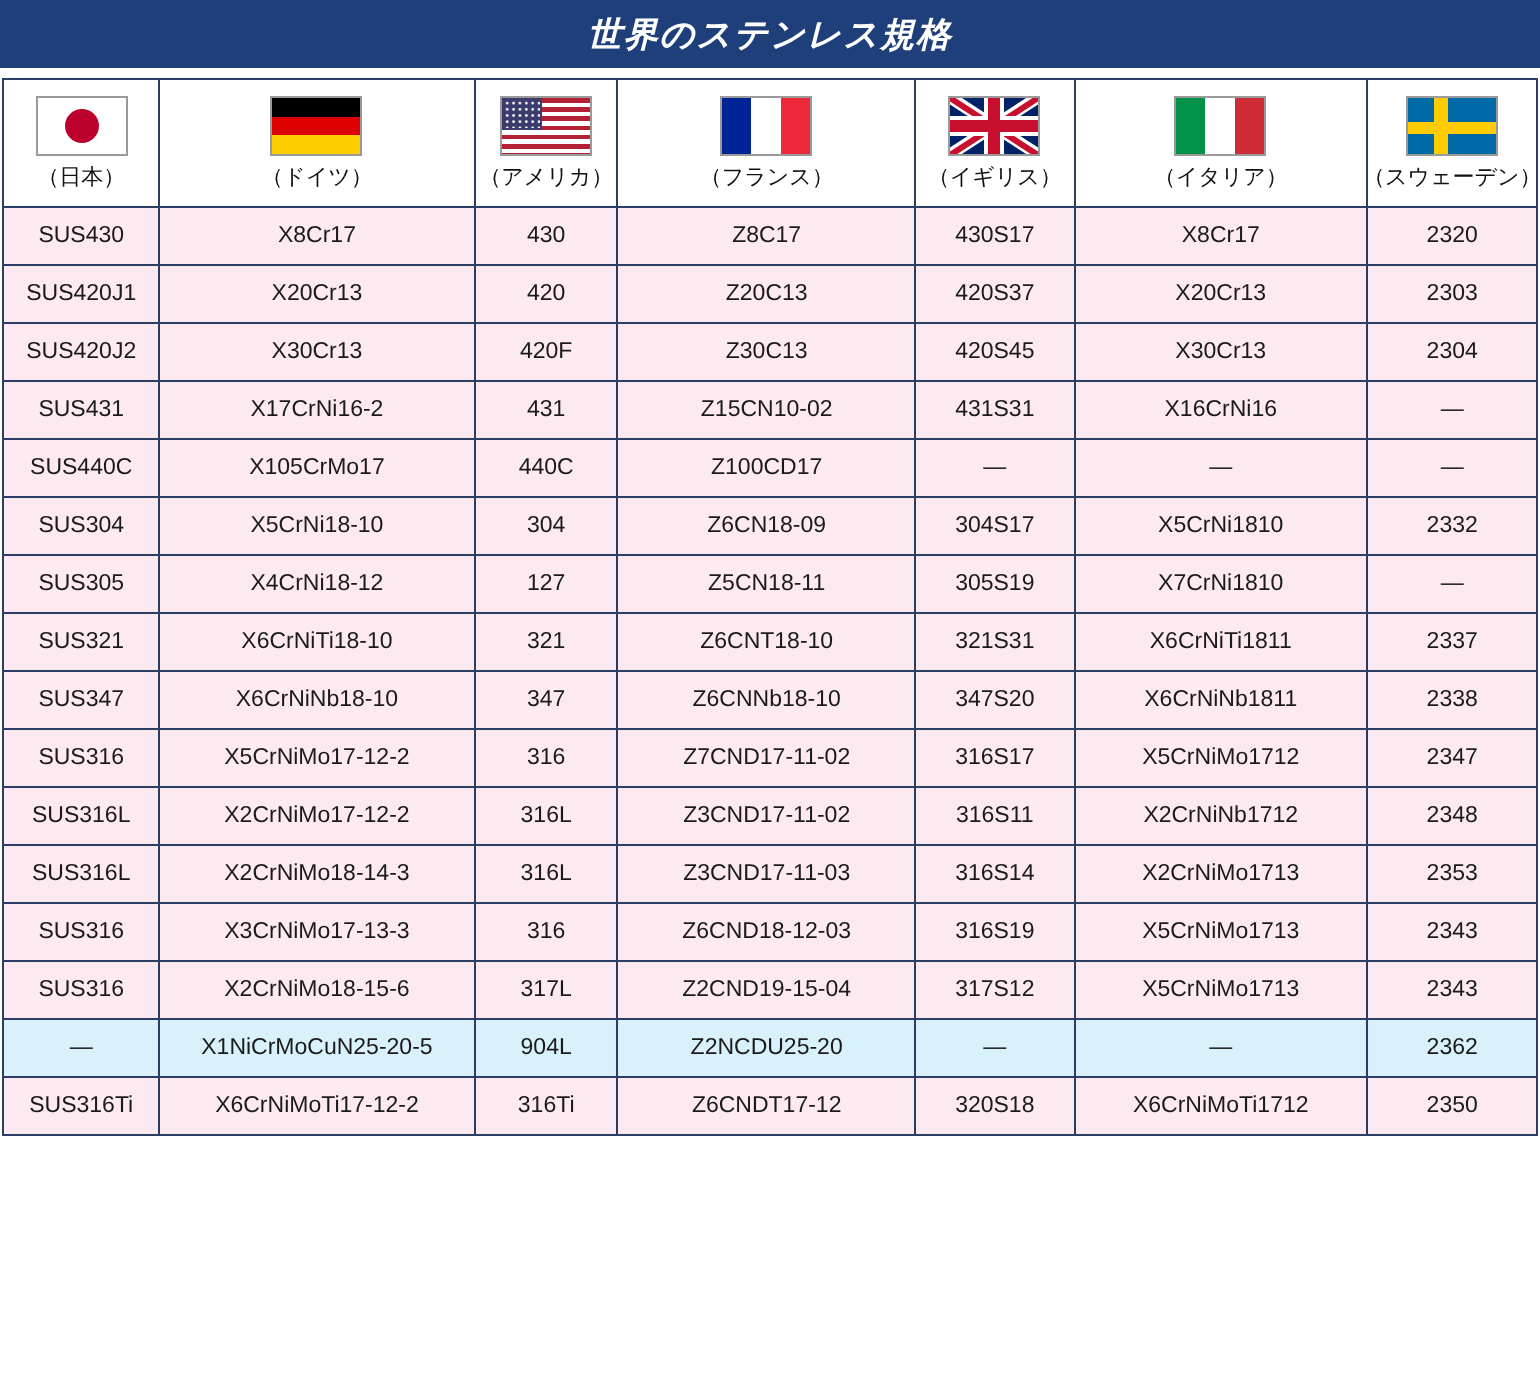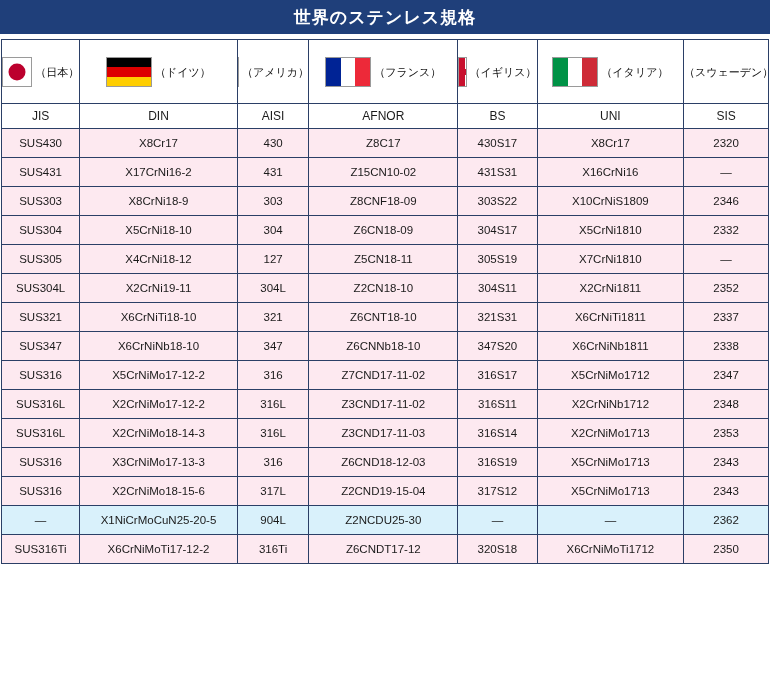--- a/index.html
+++ b/index.html
@@ -22,20 +22,21 @@
   .title-bar {
     height: 34px;
     background: #1f3f7a;
     color: #ffffff;
     display: flex;
     align-items: center;
     justify-content: center;
     font-size: 17px;
     font-weight: bold;
     letter-spacing: 1px;
+    font-style: italic;
   }
   table.std-table {
     border-collapse: collapse;
     table-layout: fixed;
     width: 768px;
     margin: 5px 1px 0 1px;
     font-size: 11.5px;
   }
   table.std-table td, table.std-table th {
     border: 1px solid #2b3f66;
@@ -54,21 +55,21 @@
   col.c5 { width: 135px; }
   col.c6 { width: 78px; }
 
   tr.flag-row td {
     height: 58px;
     background: #ffffff;
     padding: 3px 0 2px 0;
   }
   .flag-cell-inner {
     display: flex;
-    flex-direction: row;
+    flex-direction: column;
     align-items: center;
     justify-content: center;
     gap: 3px;
   }
   .flag {
     width: 46px;
     height: 30px;
     border: 1px solid #9a9a9a;
     box-sizing: border-box;
     position: relative;
@@ -218,85 +219,85 @@
           <div class="flag-cell-inner">
             <div class="flag flag-se">
               <div class="sh"></div>
                 <div class="sv"></div>
             </div>
             <div class="country-label">（スウェーデン）</div>
           </div>
         </td>
       </tr>
 
-      <tr class="header-row">
-        <td>JIS</td>
-        <td>DIN</td>
-        <td>AISI</td>
-        <td>AFNOR</td>
-        <td>BS</td>
-        <td>UNI</td>
-        <td>SIS</td>
-      </tr>
 
         <tr class="data-row">
           <td>SUS430</td>
           <td>X8Cr17</td>
           <td>430</td>
           <td>Z8C17</td>
           <td>430S17</td>
           <td>X8Cr17</td>
           <td>2320</td>
         </tr>
         <tr class="data-row">
+          <td>SUS420J1</td>
+          <td>X20Cr13</td>
+          <td>420</td>
+          <td>Z20C13</td>
+          <td>420S37</td>
+          <td>X20Cr13</td>
+          <td>2303</td>
+        </tr>
+        <tr class="data-row">
+          <td>SUS420J2</td>
+          <td>X30Cr13</td>
+          <td>420F</td>
+          <td>Z30C13</td>
+          <td>420S45</td>
+          <td>X30Cr13</td>
+          <td>2304</td>
+        </tr>
+        <tr class="data-row">
           <td>SUS431</td>
           <td>X17CrNi16-2</td>
           <td>431</td>
           <td>Z15CN10-02</td>
           <td>431S31</td>
           <td>X16CrNi16</td>
           <td>—</td>
         </tr>
         <tr class="data-row">
-          <td>SUS303</td>
-          <td>X8CrNi18-9</td>
-          <td>303</td>
-          <td>Z8CNF18-09</td>
-          <td>303S22</td>
-          <td>X10CrNiS1809</td>
-          <td>2346</td>
+          <td>SUS440C</td>
+          <td>X105CrMo17</td>
+          <td>440C</td>
+          <td>Z100CD17</td>
+          <td>—</td>
+          <td>—</td>
+          <td>—</td>
         </tr>
         <tr class="data-row">
           <td>SUS304</td>
           <td>X5CrNi18-10</td>
           <td>304</td>
           <td>Z6CN18-09</td>
           <td>304S17</td>
           <td>X5CrNi1810</td>
           <td>2332</td>
         </tr>
         <tr class="data-row">
           <td>SUS305</td>
           <td>X4CrNi18-12</td>
           <td>127</td>
           <td>Z5CN18-11</td>
           <td>305S19</td>
           <td>X7CrNi1810</td>
           <td>—</td>
         </tr>
         <tr class="data-row">
-          <td>SUS304L</td>
-          <td>X2CrNi19-11</td>
-          <td>304L</td>
-          <td>Z2CN18-10</td>
-          <td>304S11</td>
-          <td>X2CrNi1811</td>
-          <td>2352</td>
-        </tr>
-        <tr class="data-row">
           <td>SUS321</td>
           <td>X6CrNiTi18-10</td>
           <td>321</td>
           <td>Z6CNT18-10</td>
           <td>321S31</td>
           <td>X6CrNiTi1811</td>
           <td>2337</td>
         </tr>
         <tr class="data-row">
           <td>SUS347</td>
@@ -349,21 +350,21 @@
           <td>317L</td>
           <td>Z2CND19-15-04</td>
           <td>317S12</td>
           <td>X5CrNiMo1713</td>
           <td>2343</td>
         </tr>
         <tr class="data-row">
           <td class="blue">—</td>
           <td class="blue">X1NiCrMoCuN25-20-5</td>
           <td class="blue">904L</td>
-          <td class="blue">Z2NCDU25-30</td>
+          <td class="blue">Z2NCDU25-20</td>
           <td class="blue">—</td>
           <td class="blue">—</td>
           <td class="blue">2362</td>
         </tr>
         <tr class="data-row">
           <td>SUS316Ti</td>
           <td>X6CrNiMoTi17-12-2</td>
           <td>316Ti</td>
           <td>Z6CNDT17-12</td>
           <td>320S18</td>

